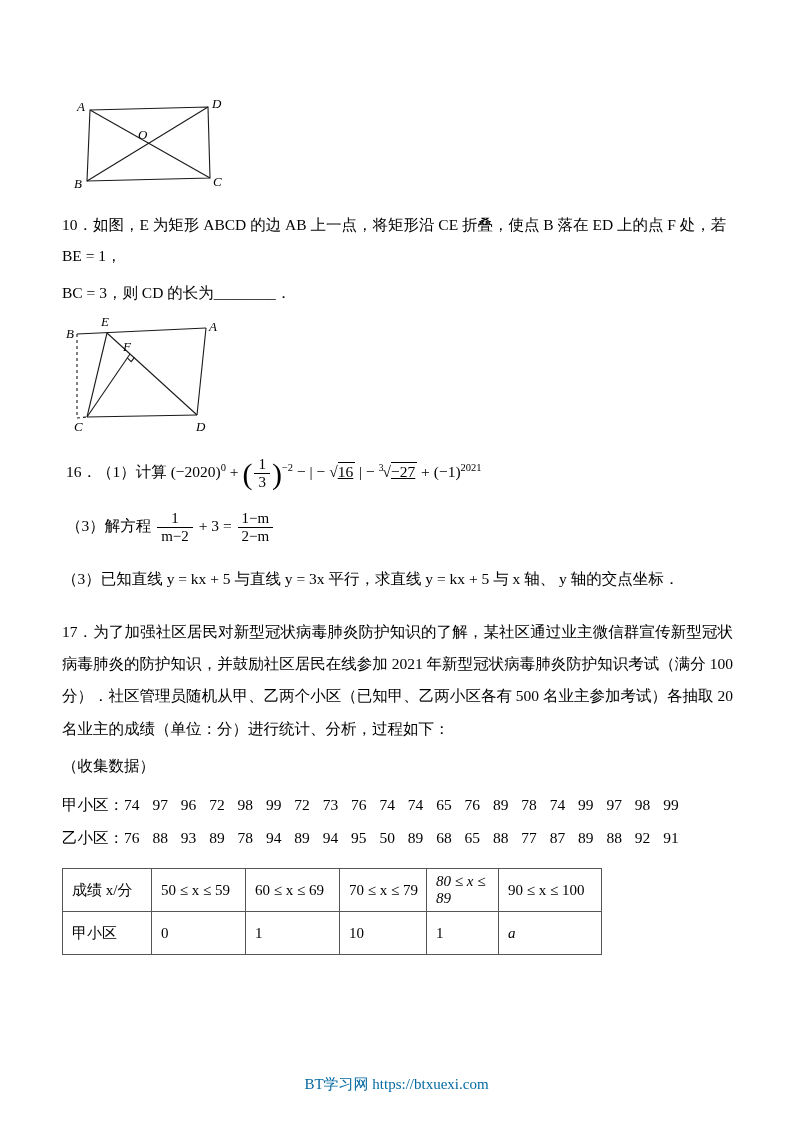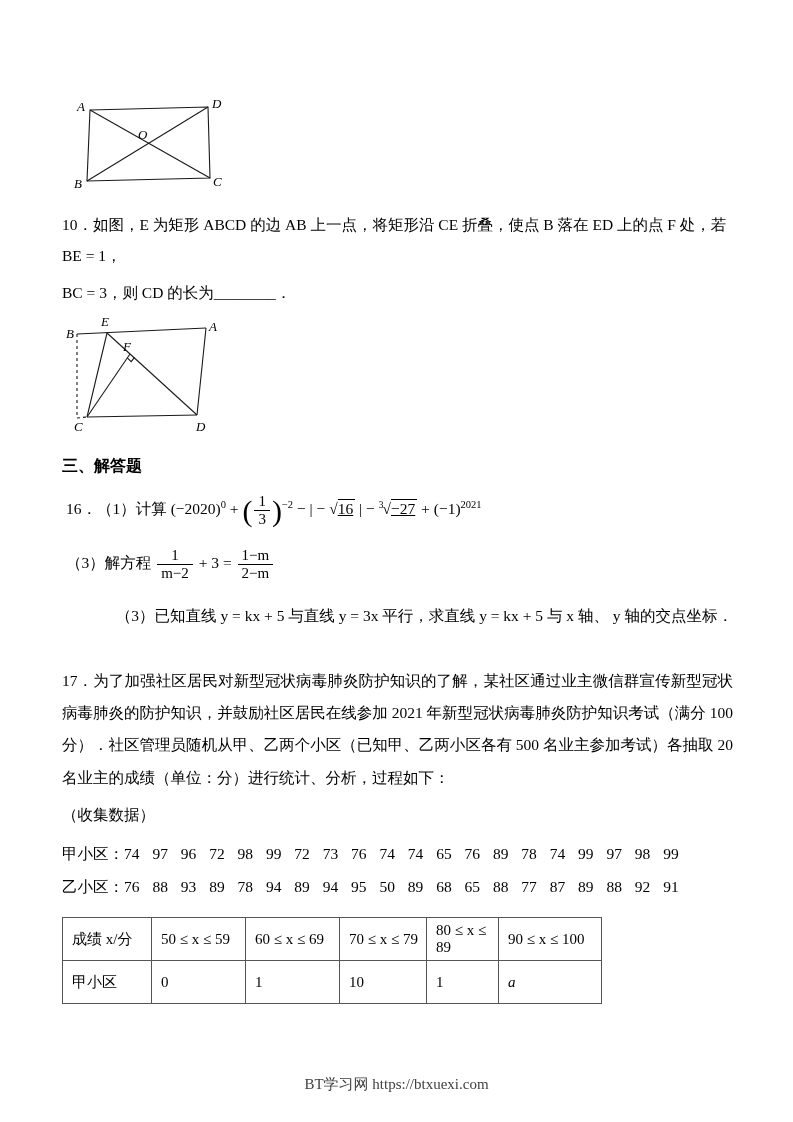--- a/index.html
+++ b/index.html
@@ -29,25 +29,25 @@
   .frac .num { display:block; padding:0 4px; border-bottom:1px solid #000; }
   .frac .den { display:block; padding:0 4px; }
   .bigp { font-size:30px; vertical-align:middle; line-height:0.9; font-weight:400; }
   .rootidx { font-size:9.5px; vertical-align:super; margin-right:-1px; }
   .rad { border-top:1px solid #000; padding:0 2px 0 0;text-decoration:underline; }
   .para { text-align:justify; line-height:2.08; margin-bottom:4px; }
   .datahead { line-height:2.2; margin-top:4px; }
   .scores { line-height:2.1; word-spacing:9px; white-space:nowrap; }
   .score-table { border-collapse:collapse; table-layout:fixed; margin-top:14px; }
   .score-table td { border:1px solid #555; height:43px; vertical-align:middle; padding-left:9px; font-size:15px; }
-  .c0 { width:89px; } .c1 { width:94px; } .c2 { width:94px; } .c3 { width:87px; } .c4 { width:72px; } .c5 { width:103px; }
+  .c0 { width:89px; } .c1 { width:94px; } .c2 { width:94px; } .c3 { width:87px; } .c4 { width:72px;font-style:italic; } .c5 { width:103px; }
   .it { font-style:italic; }
   .footer {
     position:absolute; left:0; bottom:28px; width:100%;
-    text-align:center; color:#404040; font-size:15px;
+    text-align:center; color:#0369a1; font-size:15px;
     font-family:"Liberation Serif","DejaVu Serif",serif;
   }
 </style>
 </head>
 <body>
 
 <div class="page">
 
   <svg class="fig fig1" width="150" height="95" viewBox="0 0 150 95">
     <g stroke="#1a1a1a" stroke-width="1.1" fill="none">
@@ -78,31 +78,30 @@
       <polyline points="61.5,44.1 65.2,47.6 68.5,43.4"></polyline>
     </g>
     <text x="0" y="24">B</text>
     <text x="35" y="12">E</text>
     <text x="143" y="17">A</text>
     <text x="57" y="37">F</text>
     <text x="8" y="117">C</text>
     <text x="130" y="117">D</text>
   </svg>
 
-  <div class="section-title">三、解答题</div>
 
   <div class="mathline">
     <span>16．（1）计算 </span><span>(−2020)</span><sup>0</sup><span> + </span><span class="bigp">(</span><span class="frac"><span class="num">1</span><span class="den">3</span></span><span class="bigp">)</span><sup>−2</sup><span> − | − </span><span>√</span><span class="rad">16</span><span> | − </span><sup class="rootidx">3</sup><span>√</span><span class="rad">−27</span><span> + (−1)</span><sup>2021</sup>
   </div>
 
   <div class="mathline">
     <span>（3）解方程 </span><span class="frac"><span class="num">1</span><span class="den">m−2</span></span><span> + 3 = </span><span class="frac"><span class="num">1−m</span><span class="den">2−m</span></span>
   </div>
 
-  <div class="line qline" style="margin-bottom:34px;text-align:right;">（3）已知直线 y = kx + 5 与直线 y = 3x 平行，求直线 y = kx + 5 与 x 轴、 y 轴的交点坐标．</div>
+  <div class="line qline" style="margin-bottom:22px;">（3）已知直线 y = kx + 5 与直线 y = 3x 平行，求直线 y = kx + 5 与 x 轴、 y 轴的交点坐标．</div>
 
   <div class="para">17．为了加强社区居民对新型冠状病毒肺炎防护知识的了解，某社区通过业主微信群宣传新型冠状病毒肺炎的防护知识，并鼓励社区居民在线参加 2021 年新型冠状病毒肺炎防护知识考试（满分 100 分）．社区管理员随机从甲、乙两个小区（已知甲、乙两小区各有 500 名业主参加考试）各抽取 20 名业主的成绩（单位：分）进行统计、分析，过程如下：</div>
 
   <div class="line datahead">（收集数据）</div>
 
   <div class="scores"><span>甲小区：</span><span>74 97 96 72 98 99 72 73 76 74 74 65 76 89 78 74 99 97 98 99</span></div>
   <div class="scores"><span>乙小区：</span><span>76 88 93 89 78 94 89 94 95 50 89 68 65 88 77 87 89 88 92 91</span></div>
 
 
   <table class="score-table">

